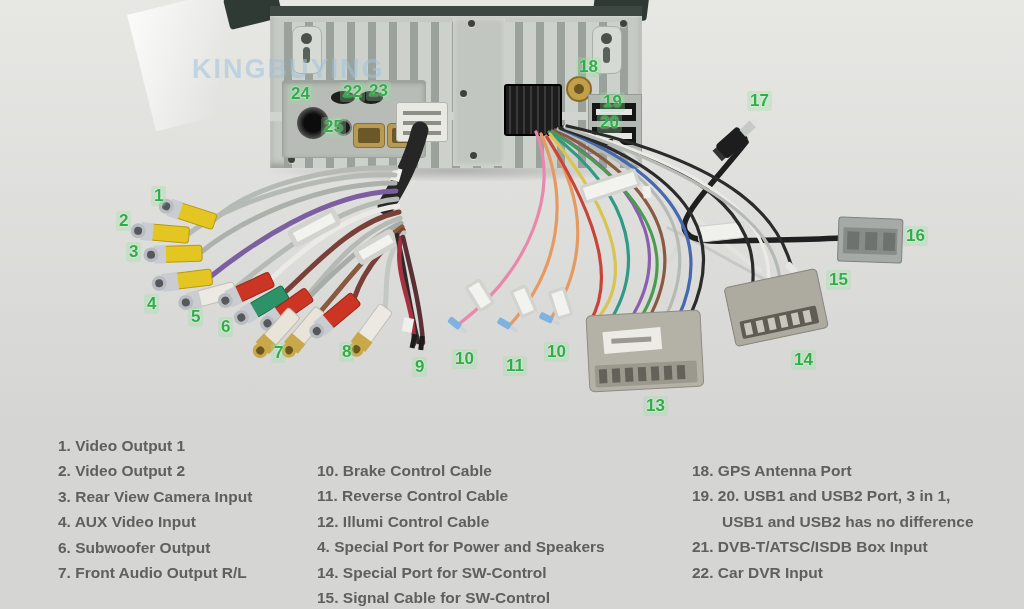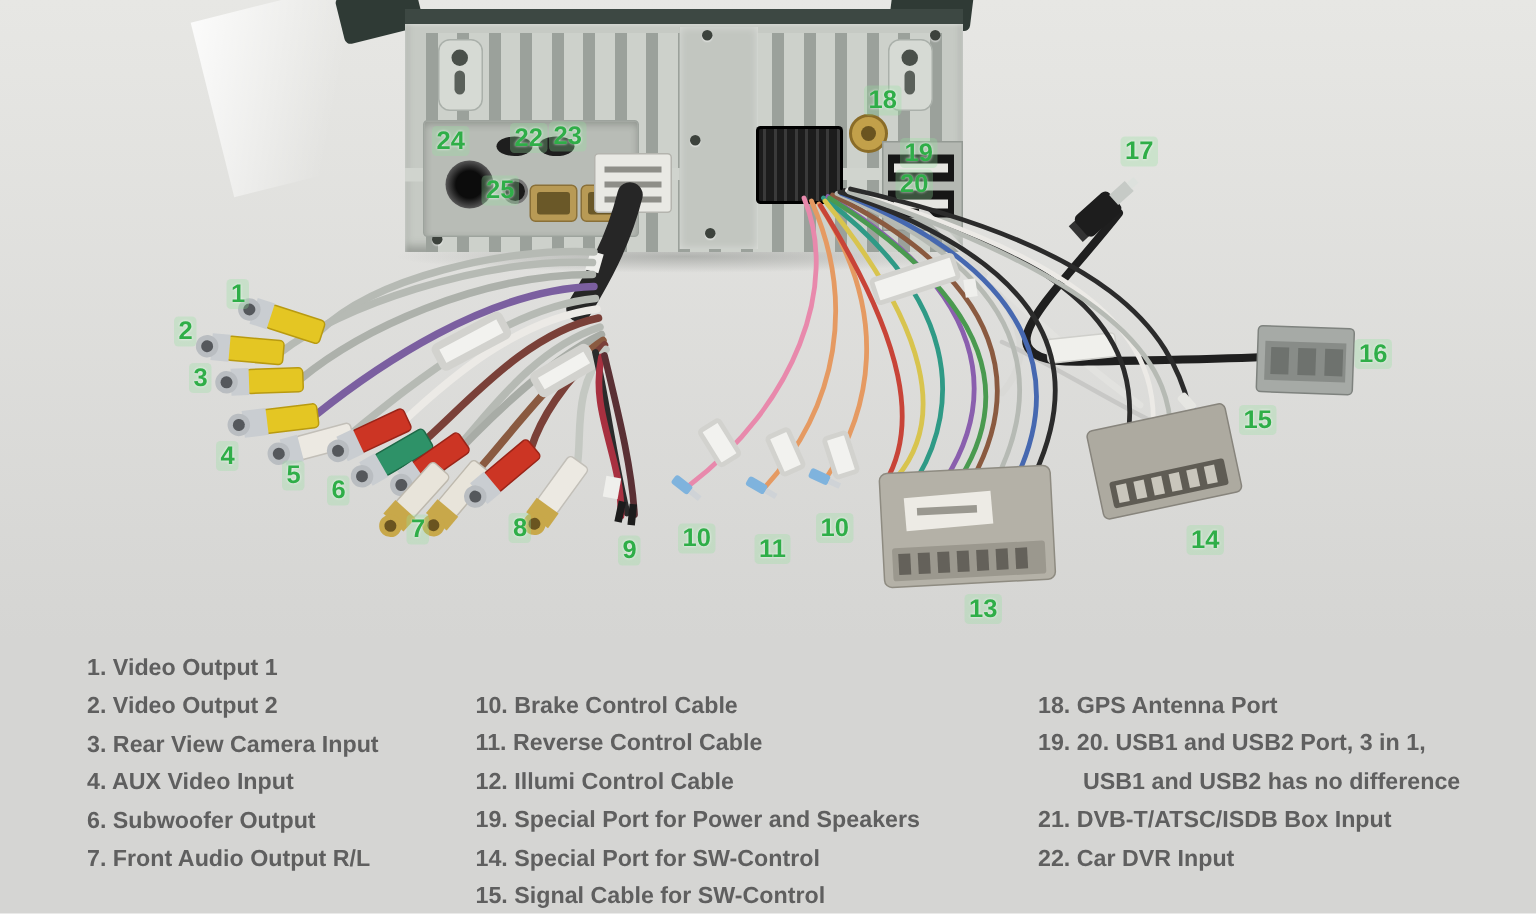--- a/index.html
+++ b/index.html
@@ -329,20 +329,21 @@
       </g>
       <g transform="translate(371,329) rotate(126)">
         <rect x="-26" y="-8" width="38" height="16" rx="3" fill="#ece9e2" stroke="#c2bfb8"></rect>
         <rect x="10" y="-9" width="12" height="18" fill="#c8a84a"></rect>
           <circle cx="25" cy="0" r="7.5" fill="#c8a84a"></circle>
           <circle cx="25" cy="0" r="4" fill="#6a5420"></circle>
       </g>
     </g>
   </svg>
 
+  <div class="watermark">KINGBUYING</div>
 
   <div id="photo-labels">
       <span class="plabel" style="left: 151px; top: 186px;">1</span>
       <span class="plabel" style="left: 116px; top: 211px;">2</span>
       <span class="plabel" style="left: 126px; top: 242px;">3</span>
       <span class="plabel" style="left: 144px; top: 294px;">4</span>
       <span class="plabel" style="left: 188px; top: 307px;">5</span>
       <span class="plabel" style="left: 218px; top: 317px;">6</span>
       <span class="plabel" style="left: 271px; top: 343px;">7</span>
       <span class="plabel" style="left: 339px; top: 342px;">8</span>
@@ -370,21 +371,21 @@
         <div class="legend-row">2. Video Output 2</div>
         <div class="legend-row">3. Rear View Camera Input</div>
         <div class="legend-row">4. AUX Video Input</div>
         <div class="legend-row">6. Subwoofer Output</div>
         <div class="legend-row">7. Front Audio Output R/L</div>
       </div>
     <div class="legend-col c2">
         <div class="legend-row">10. Brake Control Cable</div>
         <div class="legend-row">11. Reverse Control Cable</div>
         <div class="legend-row">12. Illumi Control Cable</div>
-        <div class="legend-row">19. Special Port for Power and Speakers</div>
+        <div class="legend-row">4. Special Port for Power and Speakers</div>
         <div class="legend-row">14. Special Port for SW-Control</div>
         <div class="legend-row">15. Signal Cable for SW-Control</div>
       </div>
     <div class="legend-col c3">
         <div class="legend-row">18. GPS Antenna Port</div>
         <div class="legend-row">19. 20.  USB1 and USB2 Port, 3 in 1,</div>
         <div class="legend-row indent">USB1 and USB2 has no difference</div>
         <div class="legend-row">21. DVB-T/ATSC/ISDB Box Input</div>
         <div class="legend-row">22. Car DVR Input</div>
       </div>

